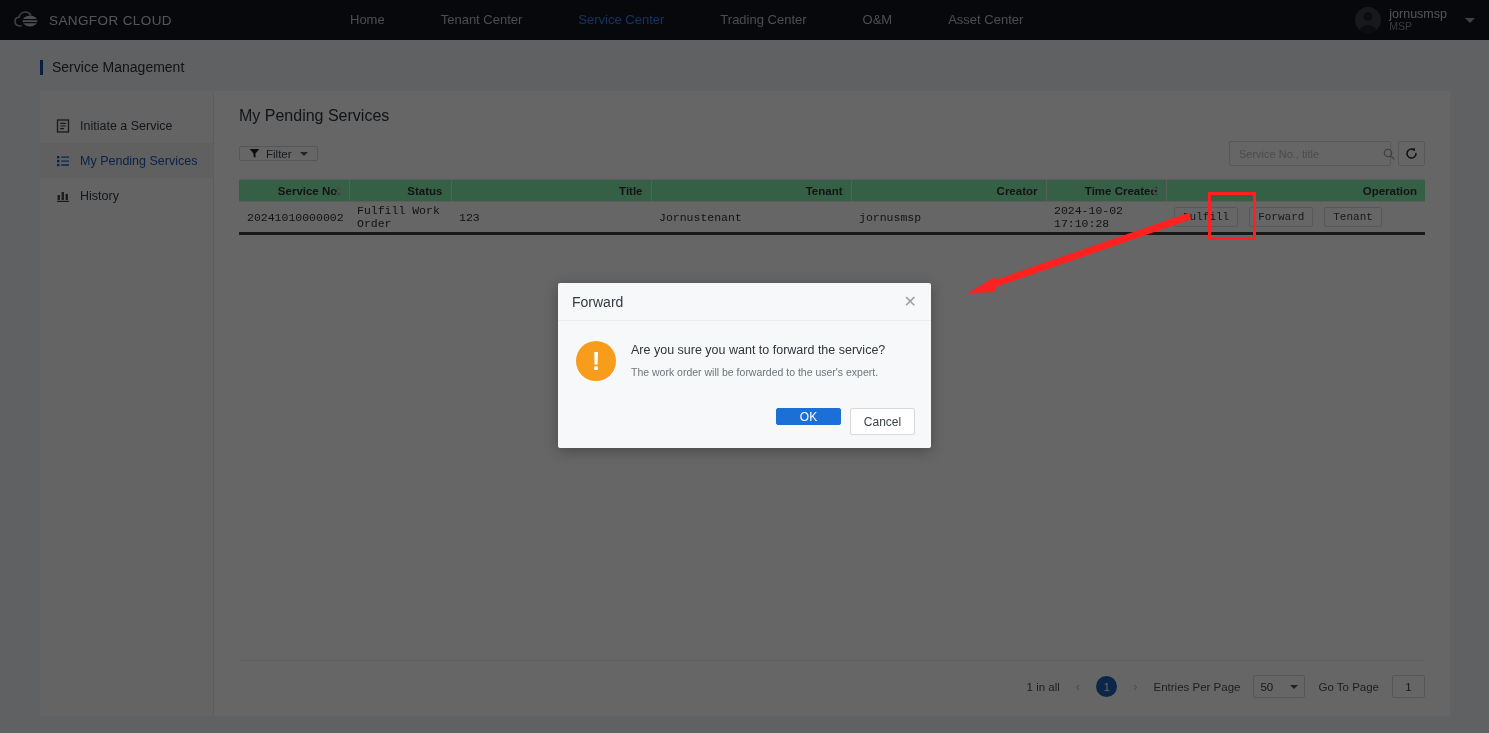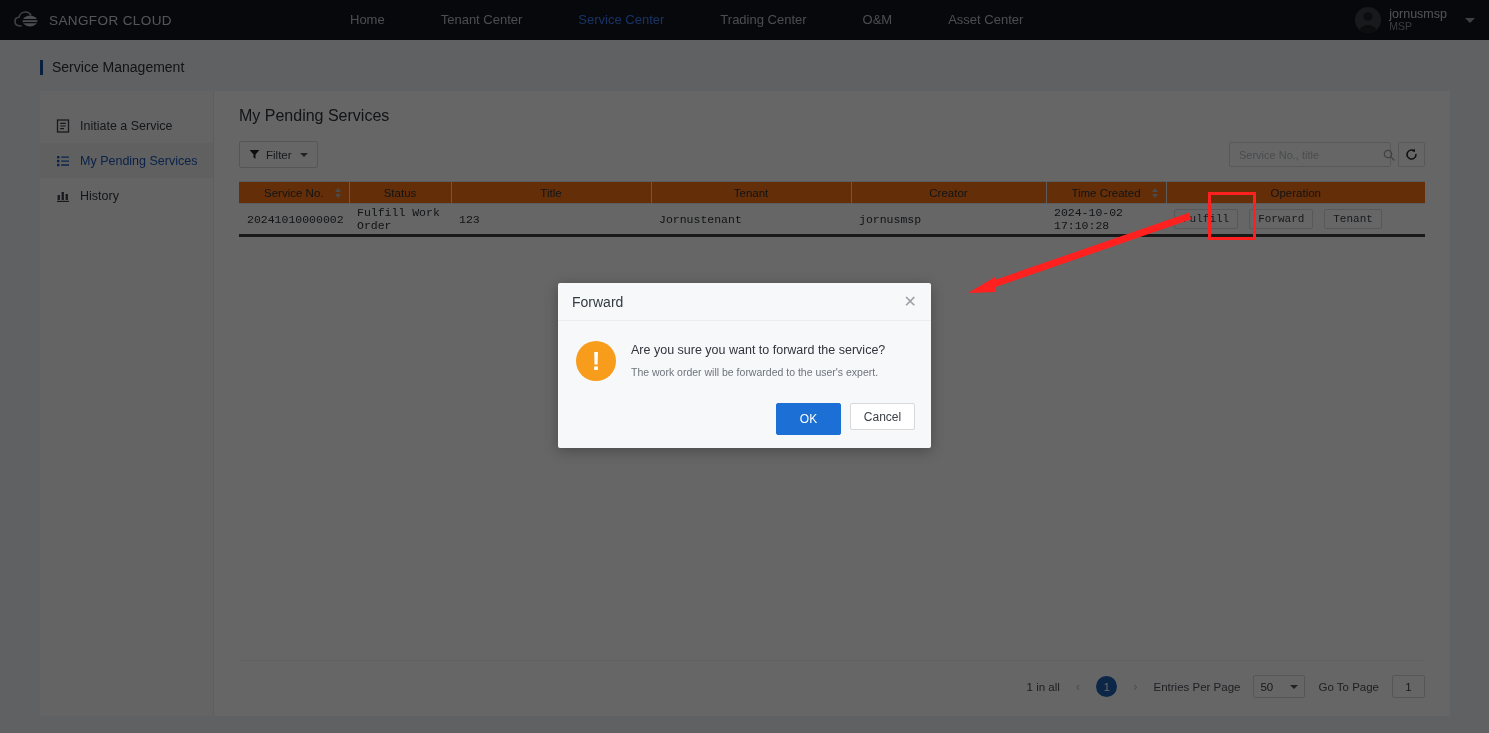--- a/index.html
+++ b/index.html
@@ -113,21 +113,21 @@
   .content-title {
     font-size: 16px; color: #2d3239;
     padding: 16px 0 0 25px;
   }
   .toolbar {
     margin: 16px 25px 0 25px;
     display: flex; align-items: center; justify-content: space-between;
   }
   .filter-btn {
     border: 1px solid #d6d6d6; background: #fff;
-    height: 27px; padding: 0 9px; border-radius: 2px;
+    height: 15px; padding: 0 9px; border-radius: 2px;
     display: inline-flex; align-items: center; gap: 6px;
     font-size: 11.5px; color: #3a3f46; cursor: pointer;
   }
   .funnel { width: 11px; height: 11px; display: block; }
   .mini-caret {
     width: 0; height: 0; margin-left: 2px;
     border-left: 4px solid transparent; border-right: 4px solid transparent;
     border-top: 4px solid #555;
   }
   .tool-right { display: flex; align-items: center; gap: 7px; }
@@ -151,22 +151,22 @@
   .refresh-ico { width: 13px; height: 13px; display: block; }
 
   
   table.grid {
     margin: 13px 25px 0 25px;
     width: calc(100% - 50px);
     border-collapse: collapse; table-layout: fixed;
     font-size: 11.5px;
   }
   table.grid thead th {
-    background: #f97316; color: #303338;
-    font-weight: normal; text-align: center;
+    background: #86efac; color: #303338;
+    font-weight: bold; text-align: right;
     height: 22px; padding: 0 8px;
     border-top: 1px solid #e6e8eb; border-bottom: 1px solid #e6e8eb;
     border-right: 1px solid #e6e8eb;
     position: relative;
   }
   table.grid thead th:last-child { border-right: 0; }
   table.grid tbody td {
     height: 32px; padding: 0 8px; color: #303338;
     border-bottom: 3px solid #404040;
     vertical-align: middle;
@@ -253,21 +253,21 @@
     color: #fff; font-size: 26px; font-weight: bold; line-height: 1;
   }
   .modal-q { font-size: 12.5px; color: #30353c; margin: 2px 0 9px 0; }
   .modal-sub { font-size: 10.5px; color: #6d747c; }
   .modal-foot {
     position: absolute; right: 16px; bottom: 13px;
     display: flex; gap: 9px;
   }
   .btn-ok {
     background: #1c6fd4; color: #fff; border: 1px solid #1c6fd4;
-    border-radius: 2px; width: 65px; height: 32px; font-size: 12px;
+    border-radius: 2px; width: 65px; height: 17px; font-size: 12px;
     cursor: pointer; font-family: "Liberation Sans", sans-serif;
   }
   .btn-cancel {
     background: #fff; color: #3c4148; border: 1px solid #d9d9d9;
     border-radius: 2px; width: 65px; height: 27px; font-size: 12px;
     cursor: pointer; font-family: "Liberation Sans", sans-serif;
   }
 </style>
 </head>
 <body>

